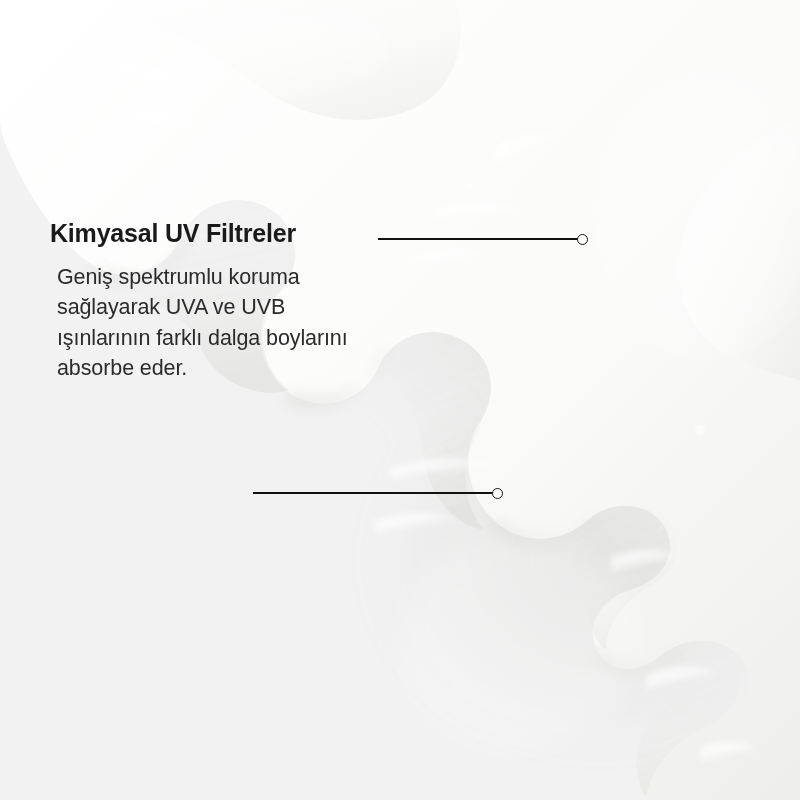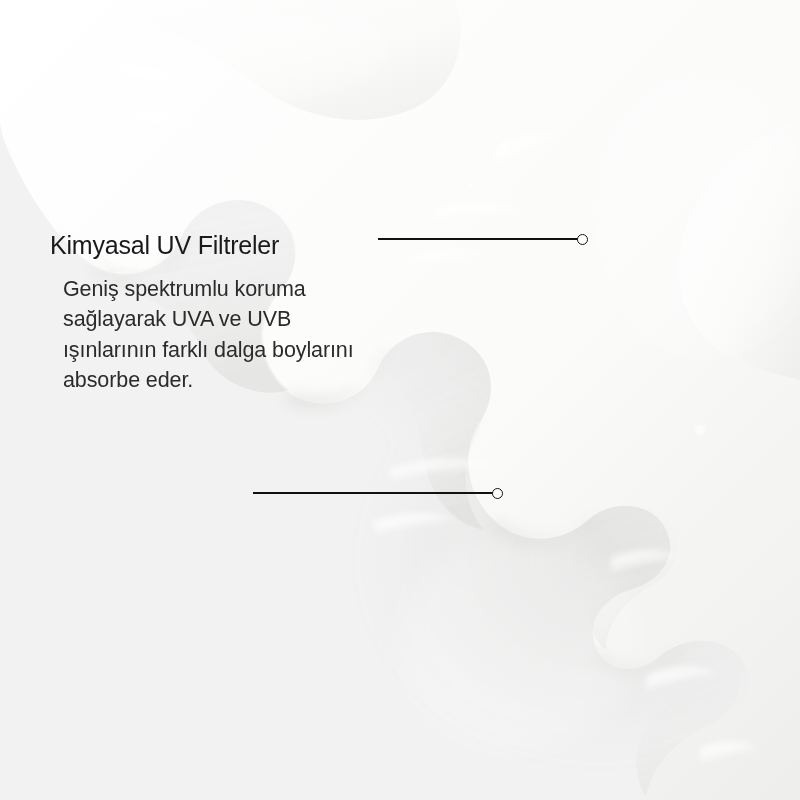--- a/index.html
+++ b/index.html
@@ -28,33 +28,33 @@
   .annotation {
     position: absolute;
     left: 50px;
     width: 330px;
   }
   .annotation.first { top: 215px; }
   .annotation.second { top: 470px; }
 
   .ann-title {
     font-size: 25px;
-    font-weight: 400;
+    font-weight: 700;
     color: #1a1a1a;
     letter-spacing: -0.2px;
     line-height: 1.15;
-    margin: 16px 0 14px 0;
+    margin: 4px 0 14px 0;
     white-space: nowrap;
   }
   .ann-body {
     font-size: 21.5px;
     font-weight: 400;
     color: #2b2b2b;
     line-height: 1.42;
-    margin: 13px;
+    margin: 7px;
     letter-spacing: -0.1px;
   }
 
   
   .leader {
     position: absolute;
     height: 12px;
     display: flex;
     align-items: center;
     pointer-events: none;

